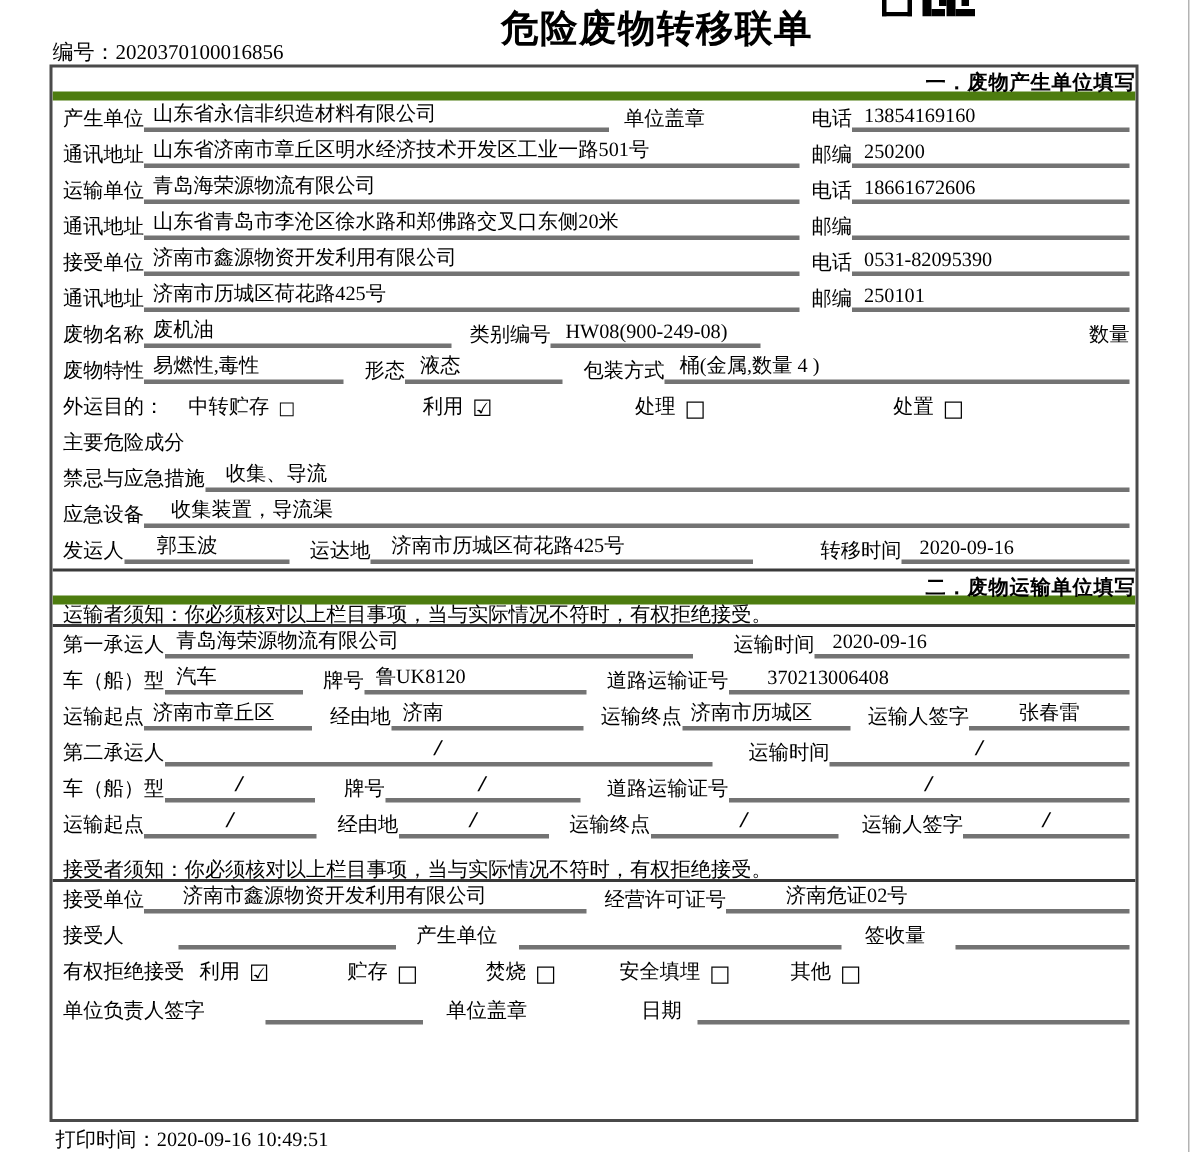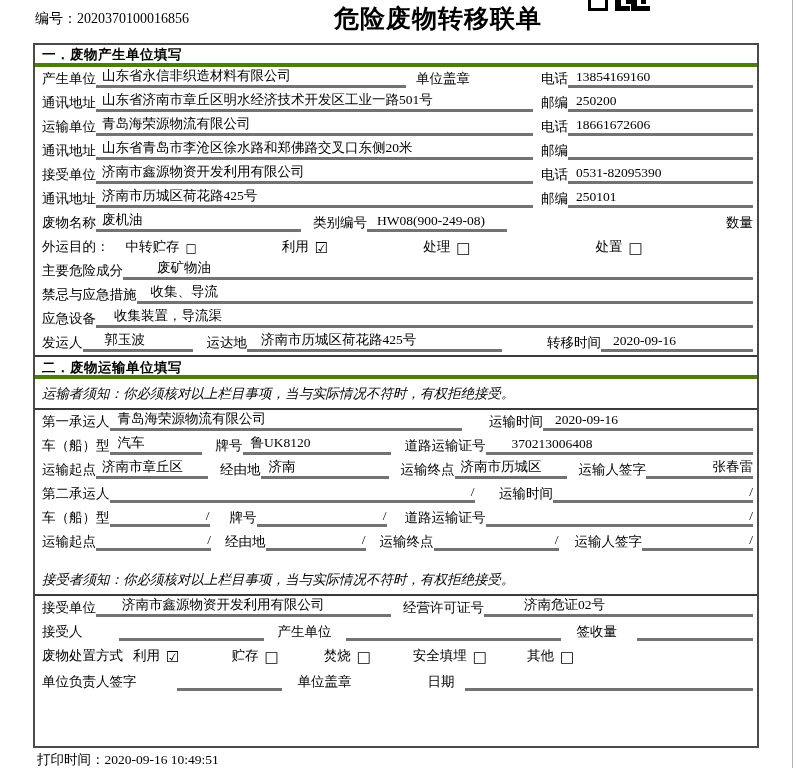--- a/index.html
+++ b/index.html
@@ -1,37 +1,37 @@
 <!DOCTYPE html>
 <html><head>
 <meta charset="utf-8">
 <style>
   * { margin:0; padding:0; box-sizing:border-box; }
   html,body { width:796px; height:768px; background:#ffffff; color:#000;
     font-family:"Liberation Serif","DejaVu Serif",serif; font-size:13.5px; overflow:hidden; }
   body { position:relative; }
-  .serial { position:absolute; left:35px; top:10px; font-size:14px; white-space:nowrap; }
+  .serial { position:absolute; left:35px; top:26px; font-size:14px; white-space:nowrap; }
   .title  { position:absolute; left:110px; top:2px; width:656px; text-align:center;
             font-size:25px; font-weight:bold; letter-spacing:1px; }
   .qr { position:absolute; left:588px; top:0; }
   .edge { position:absolute; left:792px; top:0; width:1px; height:768px; background:#b3b3b3; }
   .form { position:absolute; left:33px; top:43px; width:726px; height:705px;
           border:2px solid #4a4a4a; background:#fff; overflow:hidden; }
   .sec-h { font-weight:bold; height:22px; line-height:20px; padding-left:7px;
-           border-bottom:4px solid #4d7c0f; font-size:13.5px; letter-spacing:0.5px; }
+           border-bottom:6px solid #4d7c0f; font-size:13.5px; letter-spacing:0.5px;text-align:right; }
   .sec-h.mid { height:24px; line-height:21px; border-top:2px solid #3a3a3a; }
-  .notice { height:31px; border-bottom:2px solid #3a3a3a; display:flex; align-items:center;
-            padding-left:7px;font-style:italic; }
+  .notice { height:15px; border-bottom:2px solid #3a3a3a; display:flex; align-items:center;
+            padding-left:7px; }
   .row { display:flex; align-items:flex-end; height:24px; padding:0 4px 3px 7px; }
   .row.h26 { height:26px;font-family:Liberation Mono, monospace; }
   .lbl { white-space:nowrap; }
   .val { display:inline-block; border-bottom:3px solid #737373; padding-left:6px;
          white-space:nowrap; min-height:17px; }
   .val.grow { flex:1 1 auto; }
-  .val.c { text-align:right; padding-left:0; }
+  .val.c { text-align:center; padding-left:0;font-family:Liberation Mono, monospace; }
   .right { margin-left:auto; display:flex; align-items:flex-end; }
   .cb { font-size:15px; line-height:15px; margin-left:6px;
         font-family:"DejaVu Sans","Liberation Sans",sans-serif; }
   .pad { height:11px; }
   .print-time { position:absolute; left:37px; top:751px; white-space:nowrap; }
 </style>
 </head>
 <body>
 
 <div class="serial">
@@ -114,36 +114,43 @@
   <div class="row">
     <span class="lbl">废物名称</span>
     <span class="val" style="width:205px">废机油</span>
     <span class="lbl" style="margin-left:12px">类别编号</span>
     <span class="val" style="width:140px;padding-left:10px">HW08(900-249-08)</span>
     <span class="right">
       <span class="lbl">数量</span>
     </span>
   </div>
 
+  <div class="row">
+    <span class="lbl">废物特性</span>
+    <span class="val" style="width:133px">易燃性,毒性</span>
+    <span class="lbl" style="margin-left:14px">形态</span>
+    <span class="val" style="width:105px;padding-left:10px">液态</span>
+    <span class="lbl" style="margin-left:14px">包装方式</span>
+    <span class="val grow" style="padding-left:10px">桶(金属,数量 4 )</span>
+  </div>
 
   <div class="row">
     <span class="lbl">外运目的：</span>
     <span class="lbl" style="margin-left:16px">中转贮存</span>
     <span class="cb" style="font-size:12px">□</span>
     <span class="lbl" style="margin-left:85px">利用</span>
     <span class="cb">☑</span>
     <span class="lbl" style="margin-left:95px">处理</span>
     <span class="cb">□</span>
     <span class="lbl" style="margin-left:125px">处置</span>
     <span class="cb">□</span>
   </div>
 
   <div class="row">
     <span class="lbl">主要危险成分</span>
-    <span class="val grow" style="padding-left:34px">废矿物油</span>
   </div>
 
   <div class="row">
     <span class="lbl">禁忌与应急措施</span>
     <span class="val grow" style="padding-left:14px">收集、导流</span>
   </div>
 
   <div class="row">
     <span class="lbl">应急设备</span>
     <span class="val grow" style="padding-left:18px">收集装置，导流渠</span>
@@ -241,21 +248,21 @@
   <div class="row">
     <span class="lbl">接受人</span>
     <span class="val" style="width:145px;margin-left:36px"></span>
     <span class="lbl" style="margin-left:14px">产生单位</span>
     <span class="val" style="width:215px;margin-left:14px"></span>
     <span class="lbl" style="margin-left:16px">签收量</span>
     <span class="val grow" style="margin-left:20px"></span>
   </div>
 
   <div class="row">
-    <span class="lbl">废物处置方式</span>
+    <span class="lbl">有权拒绝接受</span>
     <span class="lbl" style="margin-left:10px">利用</span>
     <span class="cb">☑</span>
     <span class="lbl" style="margin-left:52px">贮存</span>
     <span class="cb">□</span>
     <span class="lbl" style="margin-left:45px">焚烧</span>
     <span class="cb">□</span>
     <span class="lbl" style="margin-left:42px">安全填埋</span>
     <span class="cb">□</span>
     <span class="lbl" style="margin-left:40px">其他</span>
     <span class="cb">□</span>

